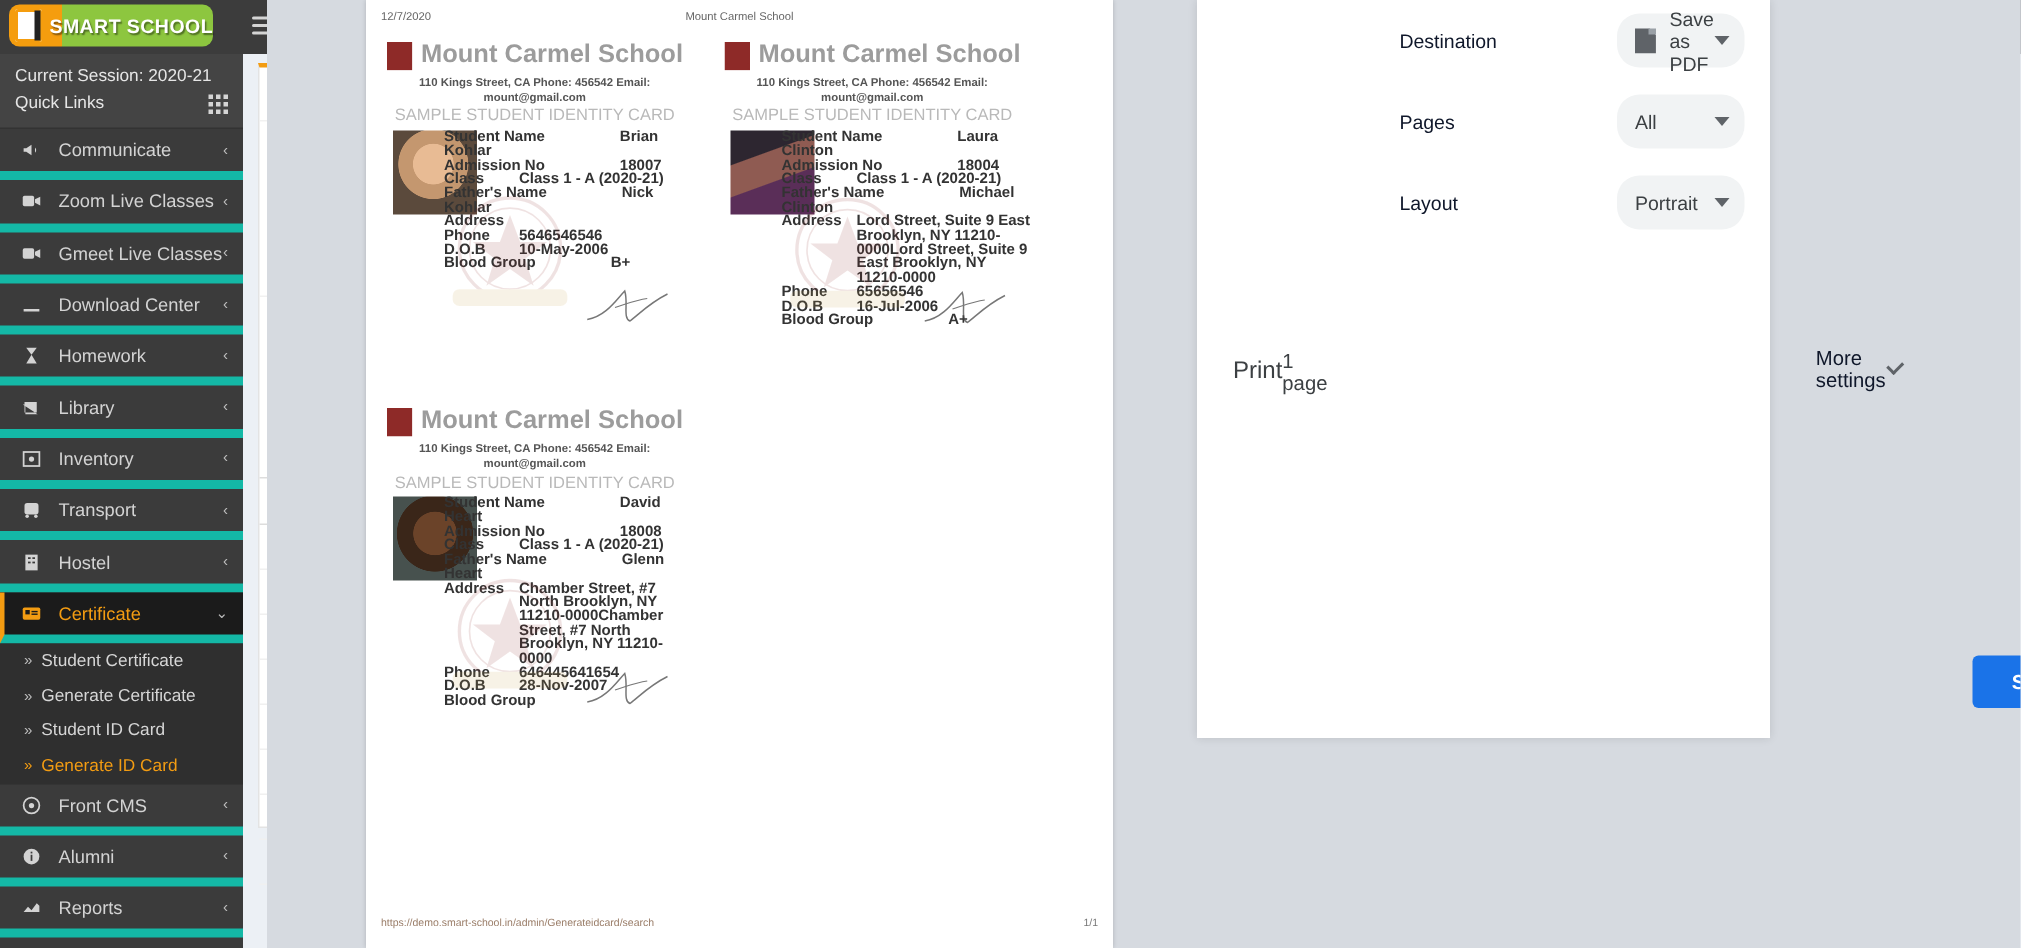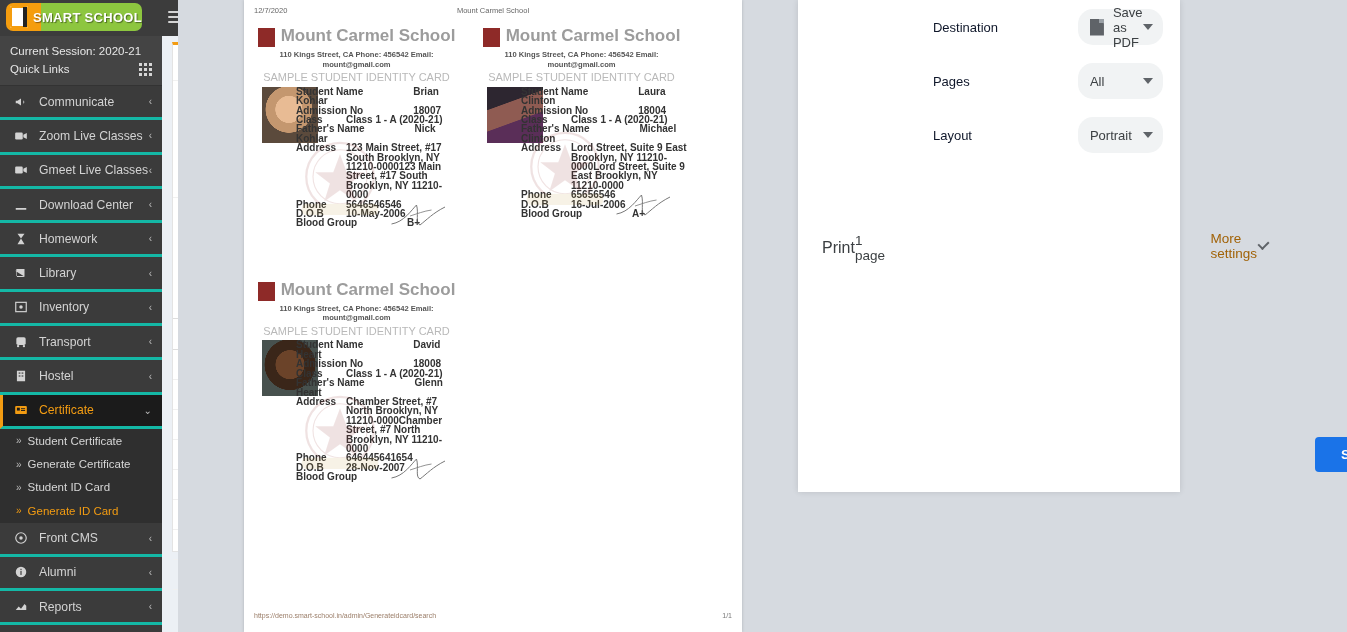--- a/index.html
+++ b/index.html
@@ -59,21 +59,21 @@
   }
   .session-box { background:#444; padding:7px 10px 8px 10px; border-bottom:1px solid #333;}
   .session-line { color:#e6e6e6; font-size:11.5px; line-height:16px;}
   .quick-row { display:flex; justify-content:space-between; align-items:center; margin-top:2px;}
   .grid-ic { display:grid; grid-template-columns:repeat(3,3px); grid-gap:2px;}
   .grid-ic i{ width:3px;height:3px;background:#d5d5d5; display:block;}
   .menu { list-style:none; }
   .menu > li { position:relative; }
   .m-item {
     display:flex; align-items:center; height:34.3px; padding:0 10px 0 12px;
-    color:#d3d3d3; font-size:12.2px; cursor:pointer; border-bottom:3px solid #14b8a6;
+    color:#d3d3d3; font-size:12.2px; cursor:pointer; border-bottom:6px solid #14b8a6;
   }
   .m-ic { width:18px; display:inline-flex; justify-content:center; margin-right:9px; }
   .m-ic svg { width:14px; height:14px; fill:#d3d3d3;}
   .m-label { flex:1; white-space:nowrap; }
   .m-arrow { font-size:10px; color:#bdbdbd; }
   .m-item.active {
     background:#1b1b1b; color:#f39c12; border-left:3px solid #f39c12; padding-left:9px;
   }
   .m-item.active .m-ic svg { fill:#f39c12; }
   .submenu { list-style:none; background:#2f2f2f; }
@@ -222,21 +222,21 @@
   }
   .pdf-ic:after{
     content:""; position:absolute; right:0; top:0; width:32%; height:28%;
     background:#9aa0a6;
   }
   .dlg-divider { height:1px; background:#e0e0e0; margin:12px 0 0 0;}
   .more-row {
     display:flex; align-items:center; justify-content:space-between;
     padding:20px 24px; cursor:pointer;
   }
-  .more-row .t { font-size:13.5px; color:#a16207;}
+  .more-row .t { font-size:13.5px; color:#0f172a;}
   .chev-more {
     width:10px;height:10px;border-right:2px solid #5f6368;border-bottom:2px solid #5f6368;
     transform:rotate(45deg); margin-bottom:4px;
   }
   .dlg-foot {
     margin-top:auto; display:flex; justify-content:flex-end; gap:10px;
     padding:16px 24px 20px 24px;
   }
   .btn-save {
     background:#1a73e8; color:#fff; border:none; border-radius:4px;
@@ -629,21 +629,20 @@
               <div class="fields">
                 <div class="frow stack"><span class="fkey">Student Name</span><span class="fval">Brian Kohlar</span></div>
                 <div class="frow stack"><span class="fkey">Admission No</span><span class="fval">18007</span></div>
                 <div class="frow">
                     <span class="fkey">Class</span>
                     <span class="fval">Class 1 - A (2020-21)</span>
                   </div>
                 <div class="frow stack"><span class="fkey">Father's Name</span><span class="fval">Nick Kohlar</span></div>
                 <div class="frow">
                     <span class="fkey">Address</span>
-                    <span class="fval">123 Main Street, #17 South Brooklyn, NY 11210-0000123 Main Street, #17 South Brooklyn, NY 11210-0000</span>
                   </div>
                 <div class="frow">
                     <span class="fkey">Phone</span>
                     <span class="fval">5646546546</span>
                   </div>
                 <div class="frow">
                     <span class="fkey">D.O.B</span>
                     <span class="fval">10-May-2006</span>
                   </div>
                 <div class="frow stack"><span class="fkey">Blood Group</span><span class="fval">B+</span></div>

